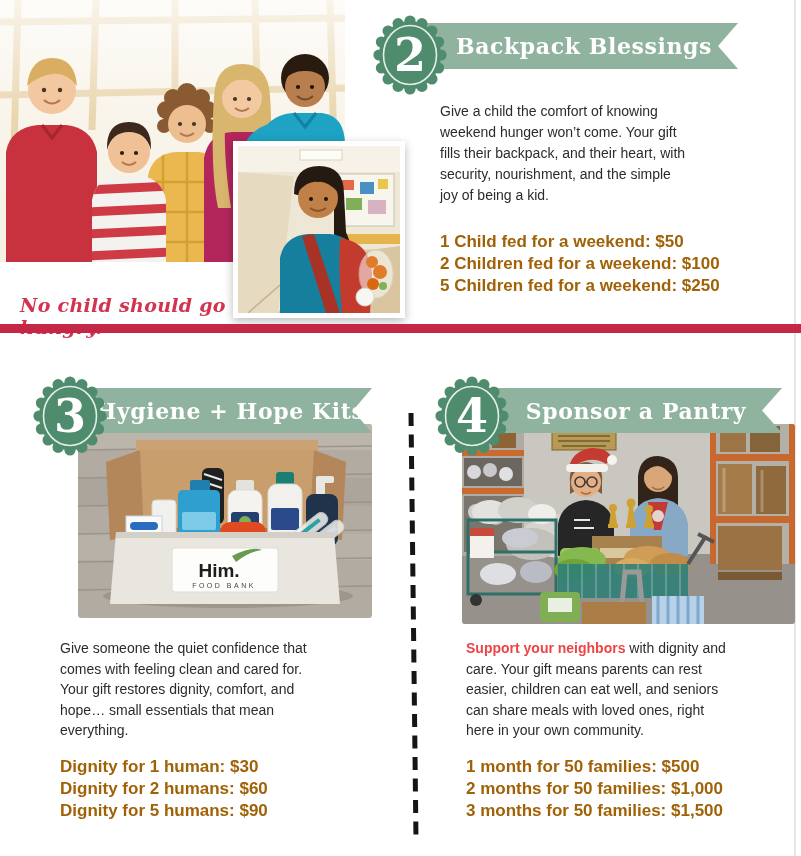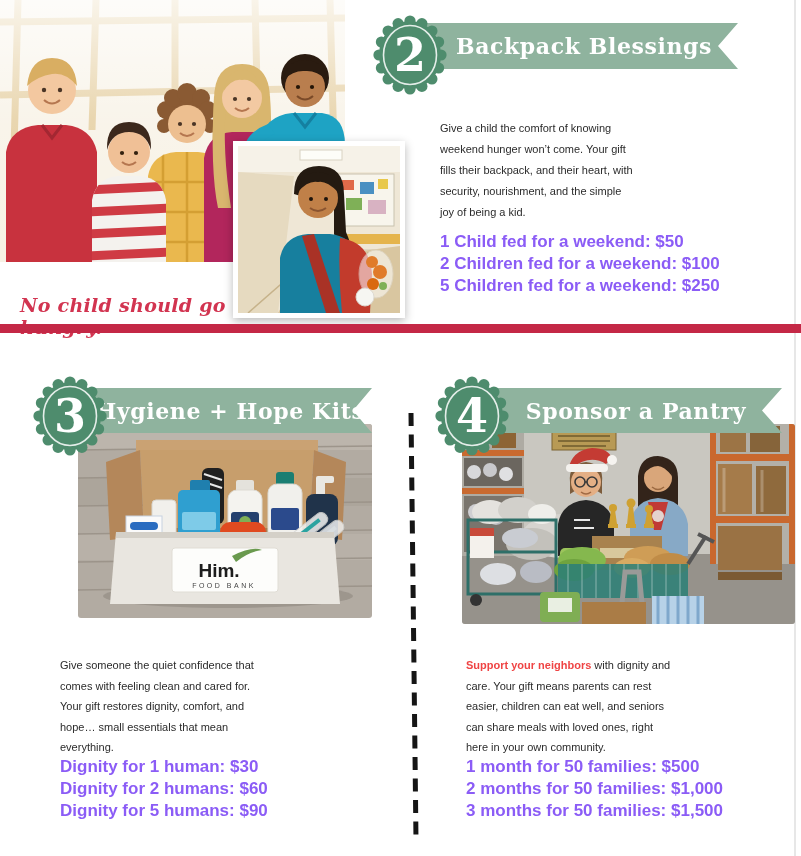--- a/index.html
+++ b/index.html
@@ -17,23 +17,23 @@
            font-size:19px;letter-spacing:.3px;margin-top:16px;}
   .redbar{position:absolute;left:0;top:324px;width:801px;height:9px;z-index:3;}
   .edge-line{position:absolute;left:794px;top:0;width:2px;height:856px;background:#e7e7e7;z-index:0;}
   .ribbon{position:absolute;z-index:4;}
   .ribbon svg{display:block;position:absolute;left:0;top:0;}
   .ribbon .title{position:absolute;inset:0;display:flex;align-items:center;justify-content:center;
                  padding-left:24px;color:#ffffff;font-family:"DejaVu Serif","Liberation Serif",serif;
                  font-weight:700;font-size:22px;letter-spacing:.6px;white-space:nowrap;}
   .badge{position:absolute;z-index:5;}
   .badge text{font-family:"DejaVu Serif","Liberation Serif",serif;font-weight:700;}
-  .desc{position:absolute;color:#2b2b2b;font-size:11px;line-height:20.6px;z-index:2;margin-top:17px;}
+  .desc{position:absolute;color:#2b2b2b;font-size:14px;line-height:20.6px;z-index:2;}
   .desc div{white-space:nowrap;}
-  .prices{position:absolute;color:#8b5cf6;font-weight:700;font-size:17px;line-height:22px;z-index:2;}
+  .prices{position:absolute;color:#a16207;font-weight:700;font-size:17px;line-height:22px;z-index:2;}
   .prices div{white-space:nowrap;}
   .lead-link{font-weight:700;text-decoration-thickness:2px;text-underline-offset:2px;color:#ef4444;}
   .dash-divider{position:absolute;left:403px;top:408px;z-index:6;}
 </style>
 </head>
 <body>
 
 <div class="canvas">
 
   <svg width="0" height="0" style="position:absolute" aria-hidden="true">

